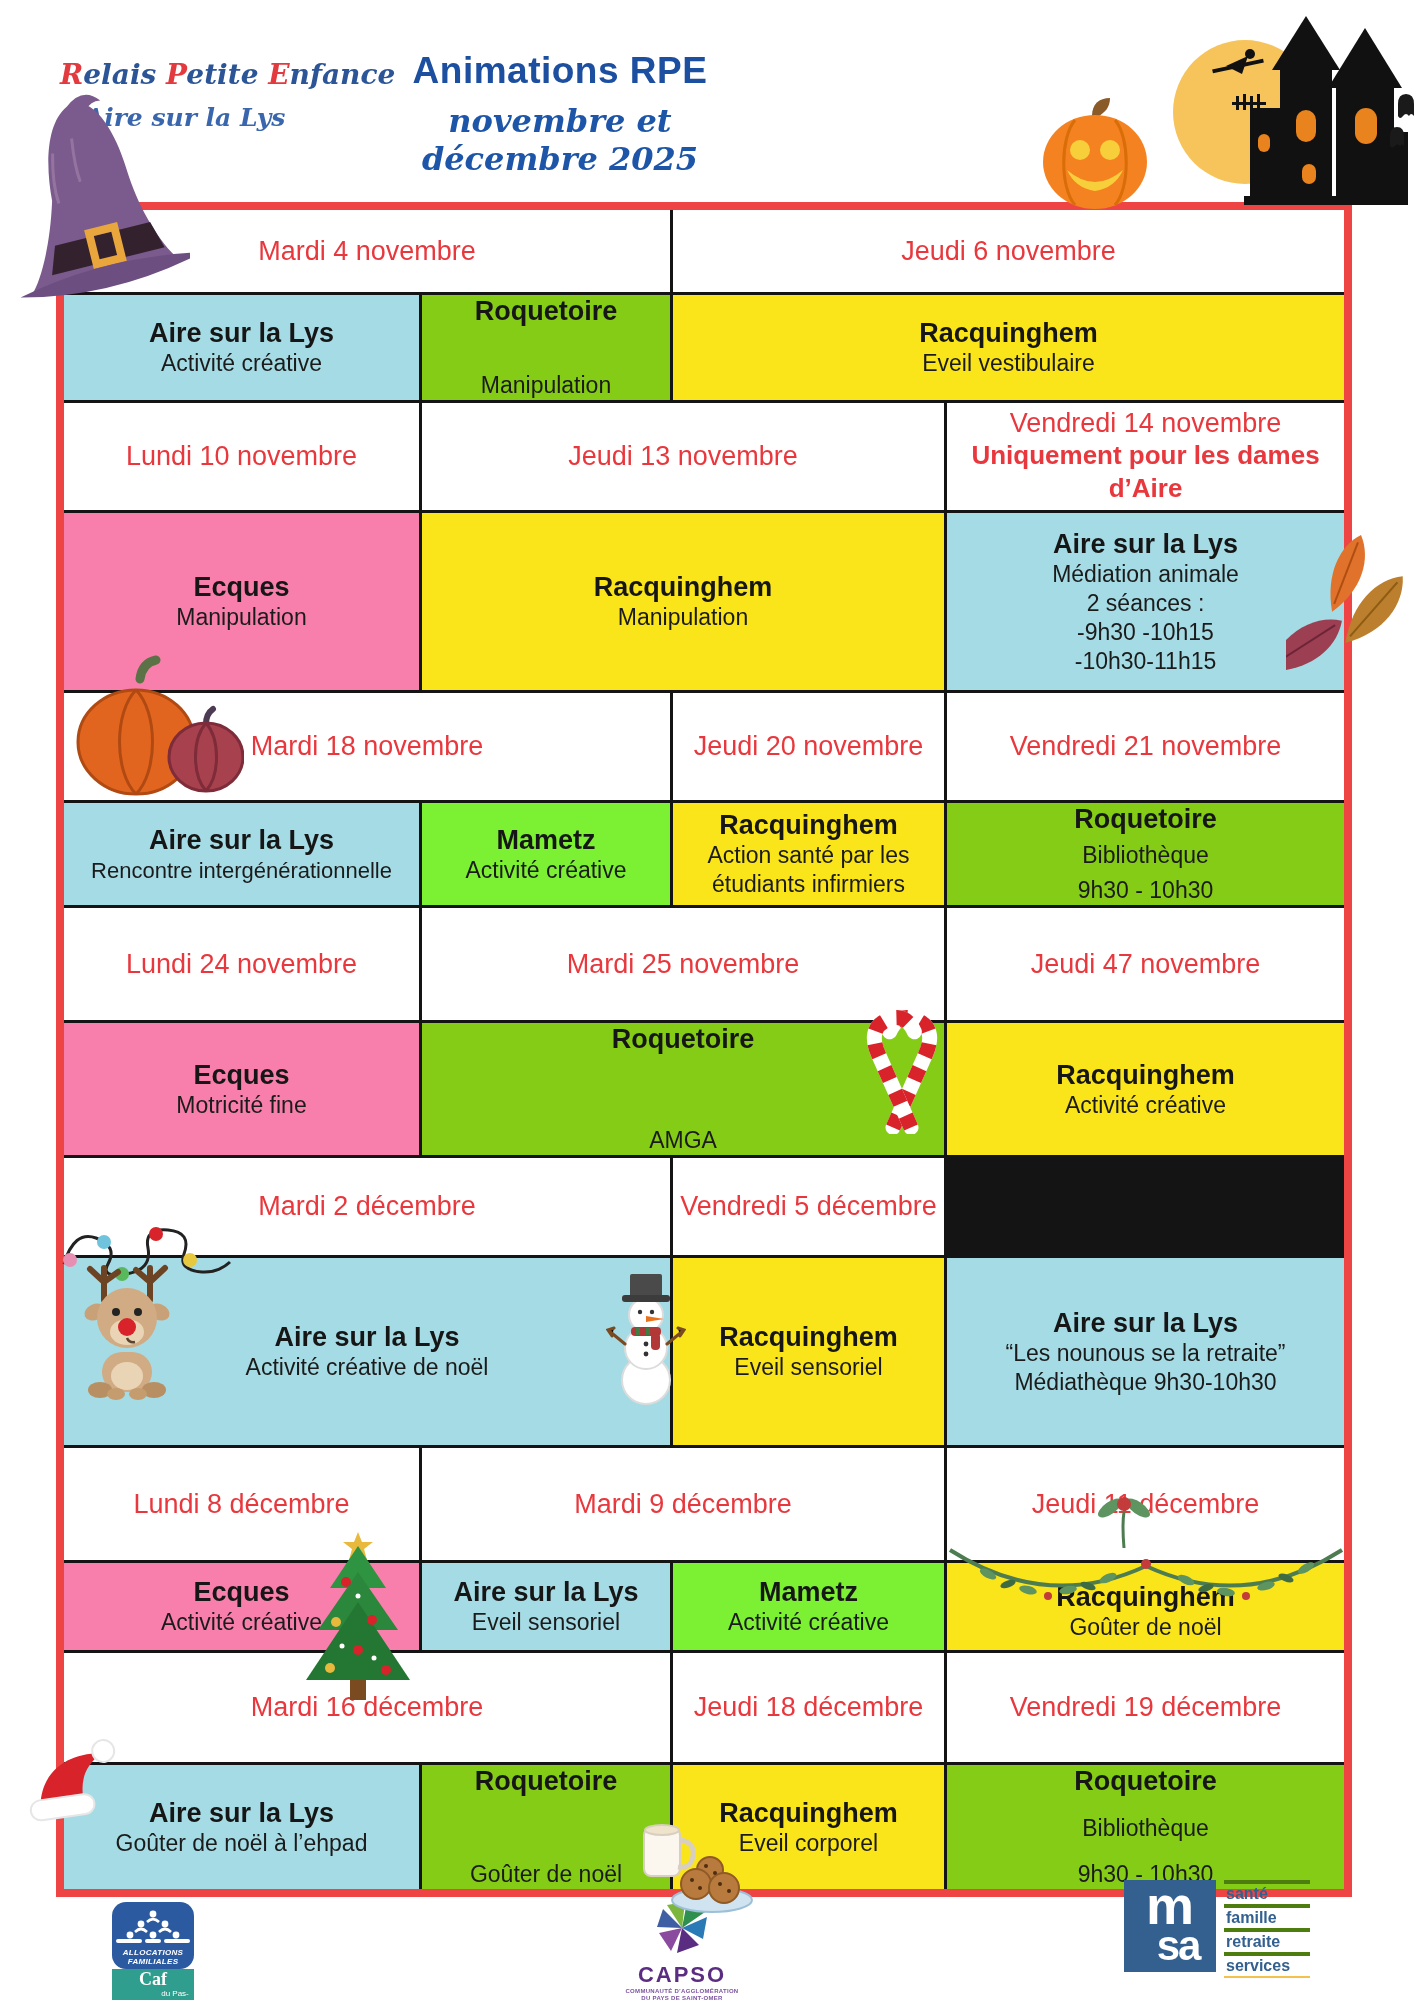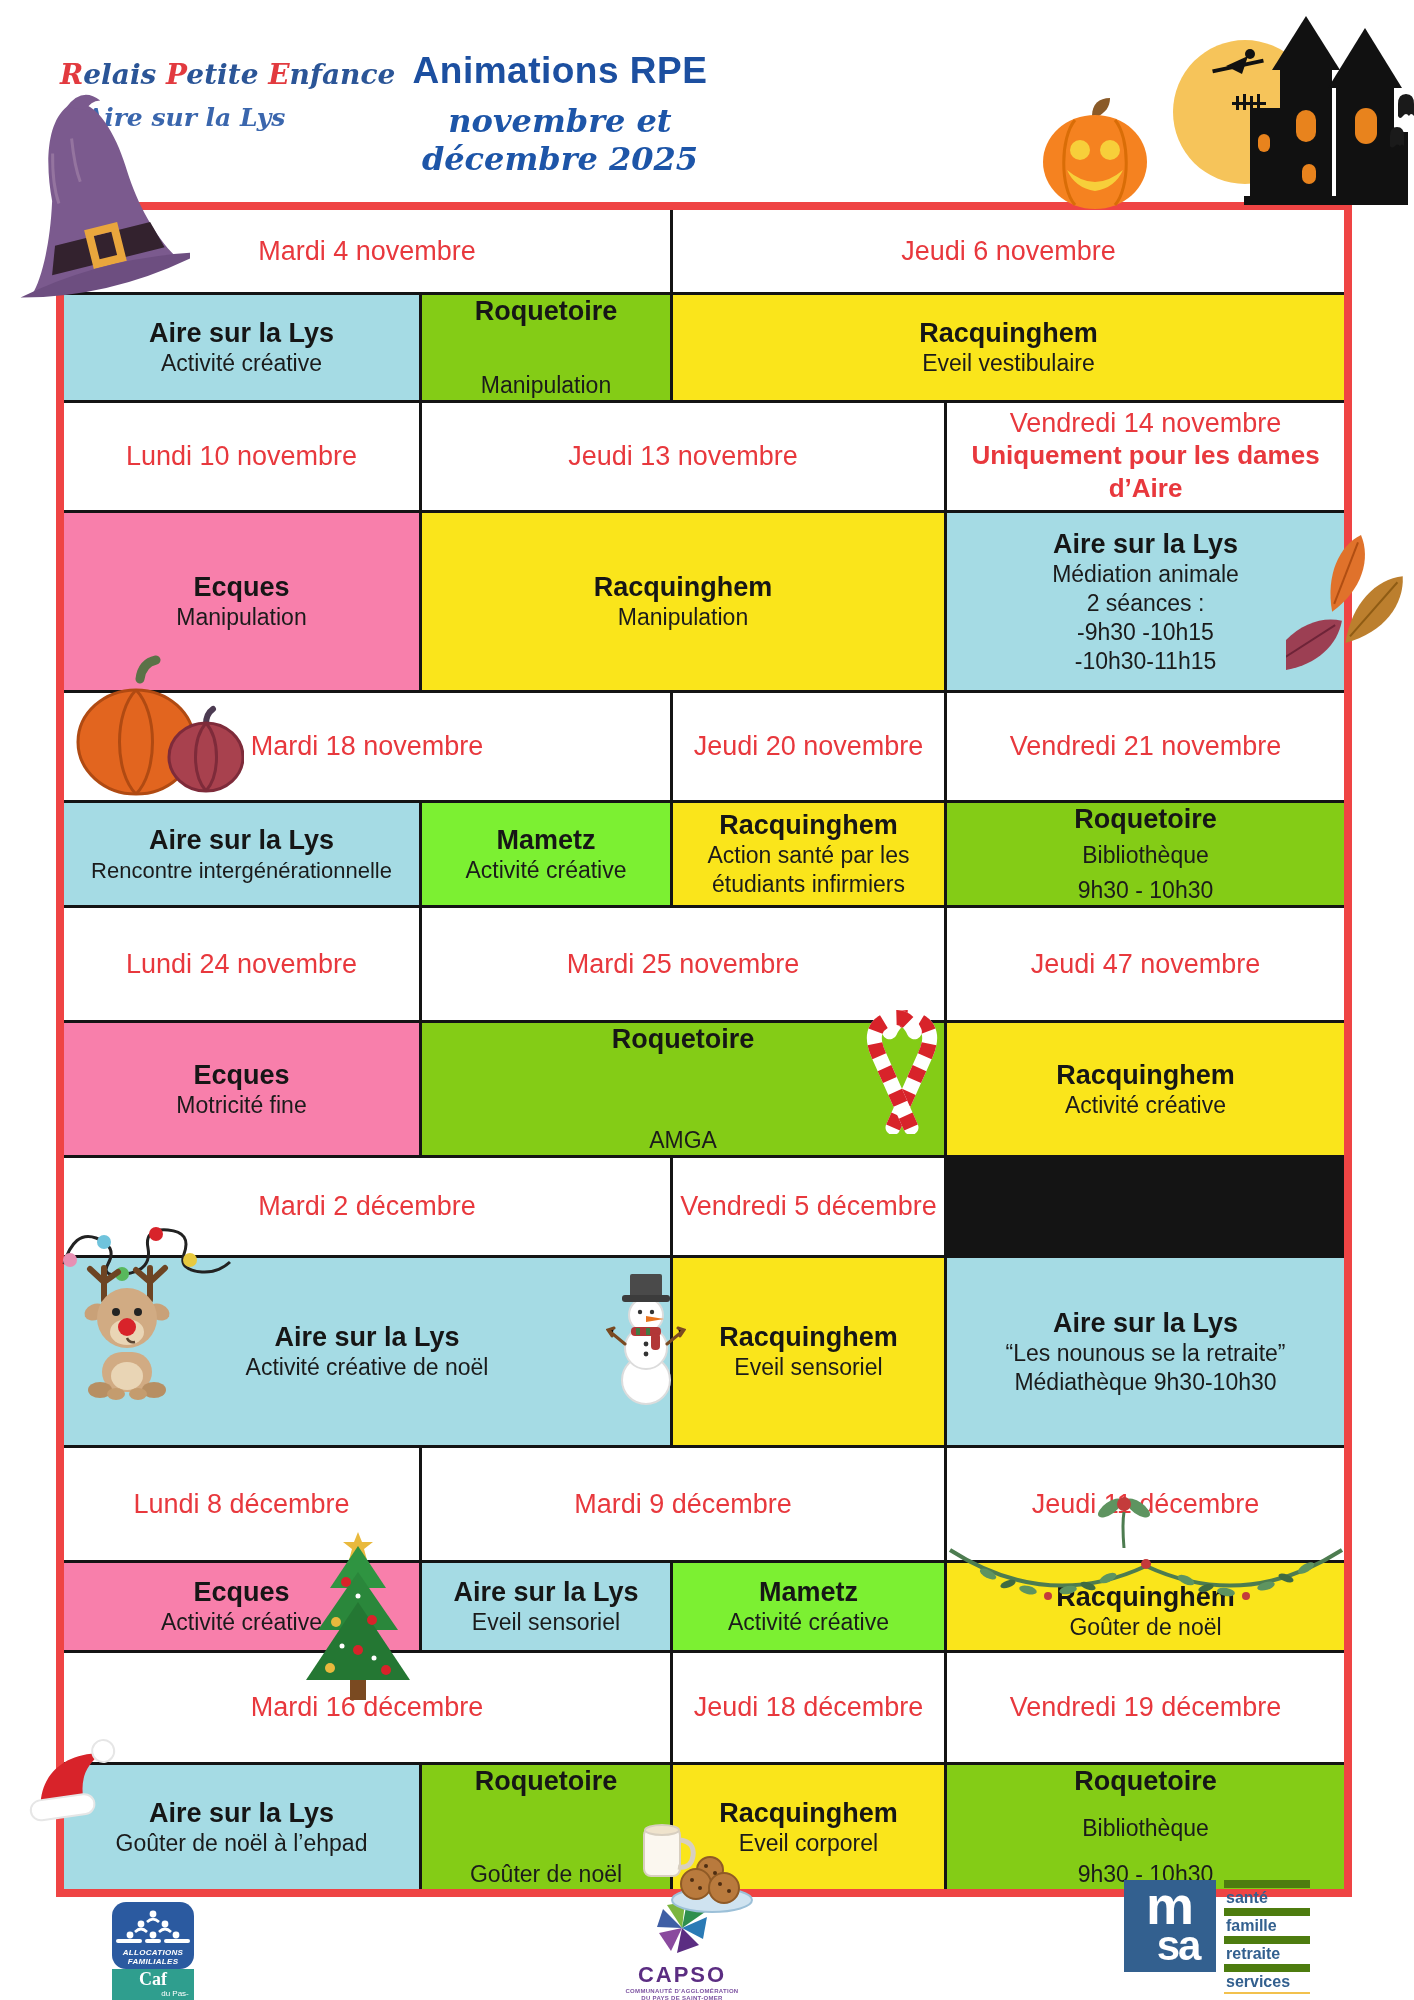--- a/index.html
+++ b/index.html
@@ -45,21 +45,21 @@
   .caf .name{font-family:"Liberation Serif","DejaVu Serif",serif;font-weight:bold;font-size:18px;line-height:20px;}
   .caf .dept{font-size:8px;line-height:9px;padding-left:44px;}
   .capso{position:absolute;left:622px;top:1900px;width:120px;text-align:center;z-index:3;}
   .capso .name{color:#5b2d82;font-weight:bold;font-size:22px;letter-spacing:2px;margin-top:2px;}
   .capso .s{color:#7c52a1;font-size:6px;font-weight:bold;line-height:7px;letter-spacing:.3px;}
   .msa{position:absolute;left:1124px;top:1880px;display:flex;z-index:3;}
   .msa .sq{width:92px;height:92px;background:#33608f;color:#fff;overflow:hidden;}
   .msa .m1{font-weight:bold;font-size:54px;line-height:46px;text-align:center;margin-top:2px;}
   .msa .m2{font-weight:bold;font-size:42px;line-height:36px;text-align:center;margin-left:16px;letter-spacing:-2px;}
   .msa .list{margin-left:8px;width:86px;}
-  .msa .it{border-top:8px solid #4d7c0f;color:#33608f;font-weight:bold;font-size:16px;line-height:20px;padding-left:2px;}
+  .msa .it{border-top:4px solid #4d7c0f;color:#33608f;font-weight:bold;font-size:16px;line-height:20px;padding-left:2px;}
   .msa .it:last-child{border-bottom:2px solid #f2c14e;}
 </style>
 </head>
 <body>
 
 <div id="page">
 
   <div class="logo-block">
     <div class="logo-line1"><span class="red">R</span><span>elais </span><span class="red">P</span><span>etite </span><span class="red">E</span><span>nfance</span></div>
     <div class="logo-line2">Aire sur la Lys</div>

